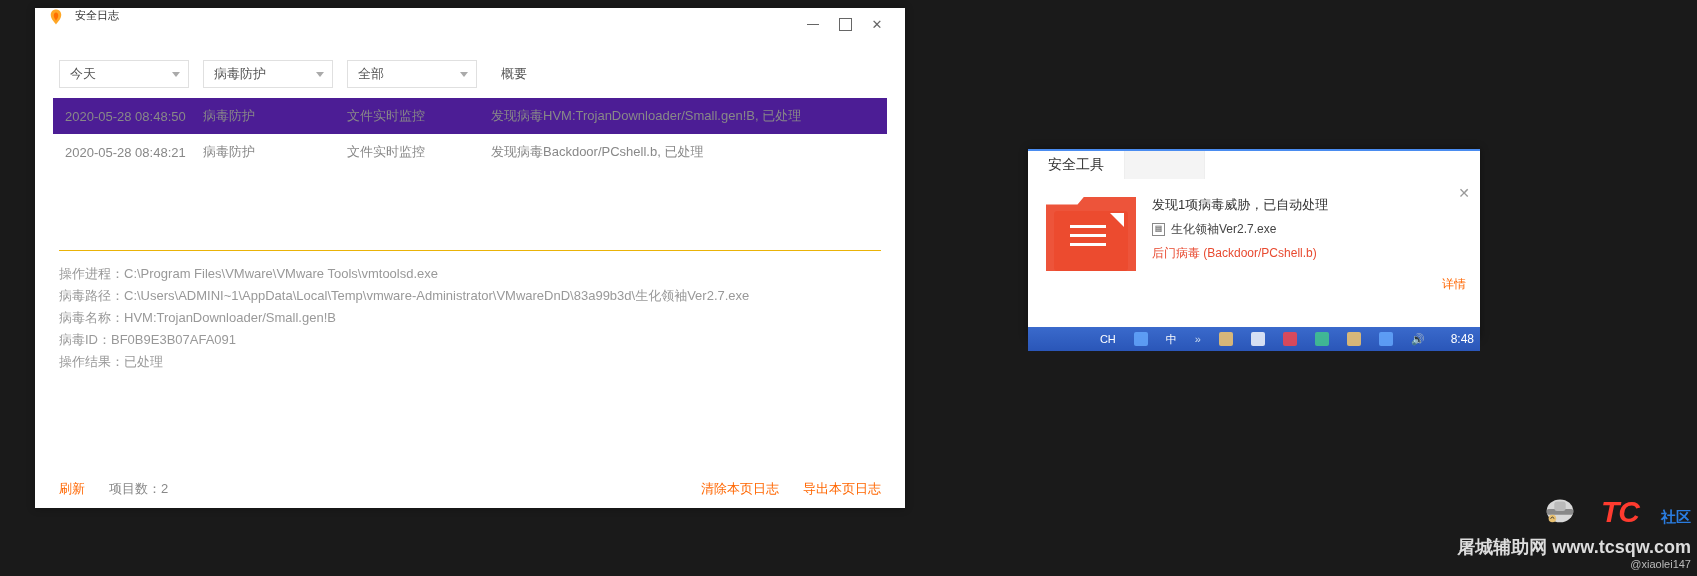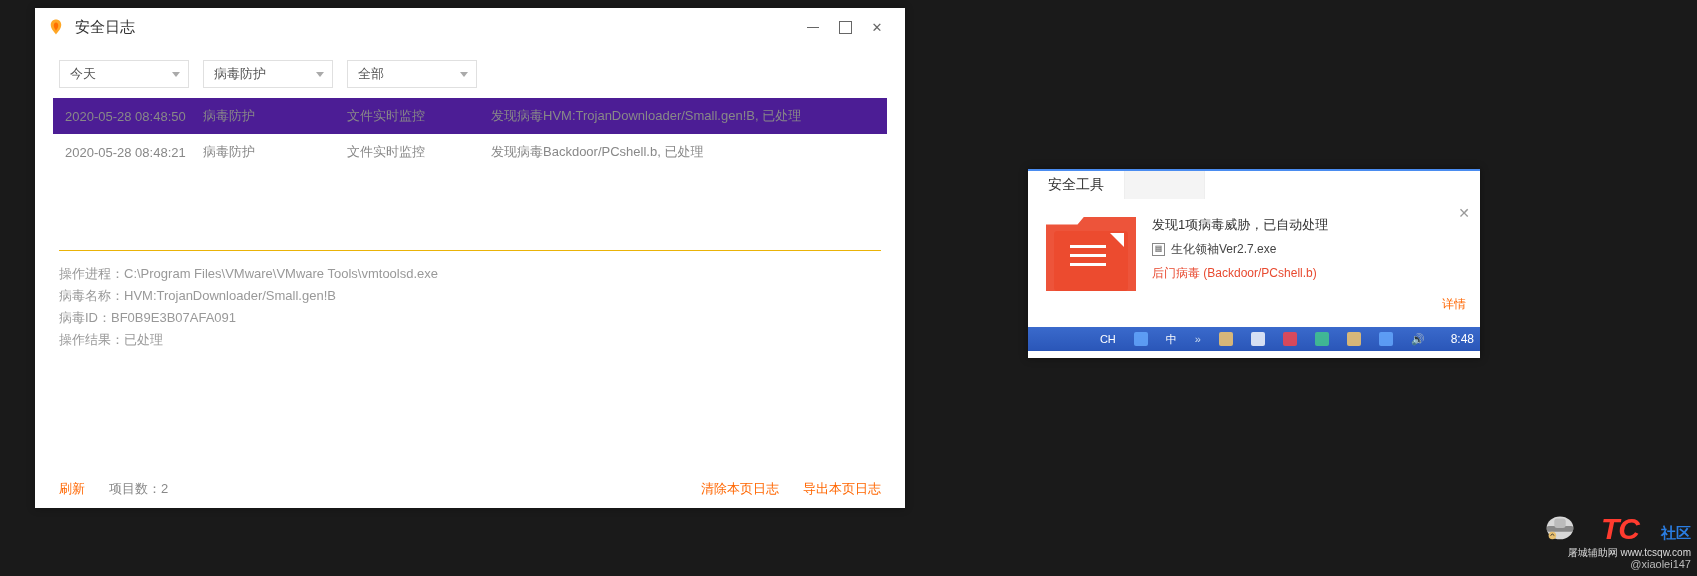--- a/index.html
+++ b/index.html
@@ -19,23 +19,22 @@
       left: 35px;
       top: 8px;
       width: 870px;
       height: 500px;
       background: #fff;
       box-shadow: 0 0 8px rgba(0,0,0,0.3);
     }
     .titlebar {
       height: 38px;
       display: flex;
-      align-items: center;
       padding: 0 12px;
-      font-size: 15px;
+      font-size: 11px;
       color: #333;
     }
     .titlebar .logo {
       width: 18px; height: 18px; margin-right: 10px;
       display: inline-flex; align-items: center; justify-content: center;
     }
     .titlebar .spacer { flex: 1; }
     .winbtn {
       width: 32px; height: 32px;
       display: flex; align-items: center; justify-content: center;
@@ -102,21 +101,21 @@
     }
     .footer .refresh { color: #f60; cursor:pointer; margin-right: 24px;}
     .footer .count { color: #888; }
     .footer .spacer { flex:1; }
     .footer .action { color: #f60; cursor:pointer; margin-left: 24px;}
     
     
     .popup {
       position: absolute;
       left: 1028px;
-      top: 169px;
+      top: 149px;
       width: 452px;
       height: 189px;
       background: #fff;
       box-shadow: 0 0 8px rgba(0,0,0,0.4);
       border-top: 2px solid #4a8cf0;
     }
     .popup-header {
       height: 28px;
       display: flex;
     }
@@ -202,21 +201,21 @@
     
     
     .watermark {
       position:absolute; right:6px; bottom:6px;
       text-align:right; line-height:1.1;
     }
     .watermark .tc { display:flex; align-items:flex-end; gap:20px; justify-content:flex-end;}
     .watermark .helmet { width:42px; height:38px; }
     .watermark .logo-text { color:#ff3b2f; font-size:30px; font-weight:bold; font-style:italic; letter-spacing:-1px;}
     .watermark .cn { color:#2a7de1; font-size:15px; font-weight:bold; margin-left:2px; margin-bottom:3px;}
-    .watermark .sub { color:#ddd; font-size:10px; margin-top:2px;}
+    .watermark .sub { color:#ddd; font-size:18px; margin-top:10px;font-weight:bold;}
     .watermark .sub2 { color:#bbb; font-size:11px;}
   </style>
 </head>
 <body>
 
 <div class="log-window">
   <div class="titlebar">
     <span class="logo">
       <svg viewBox="0 0 24 24" width="18" height="18">
           <path fill="#ffa726" d="M12 2 C8 2 5 5 5 9 c0 5 4 9 7 13 c3-4 7-8 7-13 C19 5 16 2 12 2z"></path>
@@ -227,39 +226,41 @@
     <span class="spacer"></span>
     <span class="winbtn min"></span>
     <span class="winbtn max"></span>
     <span class="winbtn close"></span>
   </div>
 
   <div class="filters">
     <div class="dropdown">今天</div>
     <div class="dropdown">病毒防护</div>
     <div class="dropdown">全部</div>
+    <div class="summary-header">概要</div>
   </div>
 
   <div class="log-rows">
     <div class="log-row selected">
       <div class="c1">2020-05-28 08:48:50</div>
       <div class="c2">病毒防护</div>
       <div class="c3">文件实时监控</div>
       <div class="c4">发现病毒HVM:TrojanDownloader/Small.gen!B, 已处理</div>
     </div>
     <div class="log-row">
       <div class="c1">2020-05-28 08:48:21</div>
       <div class="c2">病毒防护</div>
       <div class="c3">文件实时监控</div>
       <div class="c4">发现病毒Backdoor/PCshell.b, 已处理</div>
     </div>
   </div>
 
   <div class="details">
     <div><span>操作进程：</span><span>C:\Program Files\VMware\VMware Tools\vmtoolsd.exe</span></div>
+    <div><span>病毒路径：</span><span>C:\Users\ADMINI~1\AppData\Local\Temp\vmware-Administrator\VMwareDnD\83a99b3d\生化领袖Ver2.7.exe</span></div>
     <div><span>病毒名称：</span><span>HVM:TrojanDownloader/Small.gen!B</span></div>
     <div><span>病毒ID：</span><span>BF0B9E3B07AFA091</span></div>
     <div><span>操作结果：</span><span>已处理</span></div>
   </div>
 
   <div class="footer">
     <span class="refresh">刷新</span>
     <span class="count"><span>项目数：</span><span>2</span></span>
     <span class="spacer"></span>
     <span class="action">清除本页日志</span>

